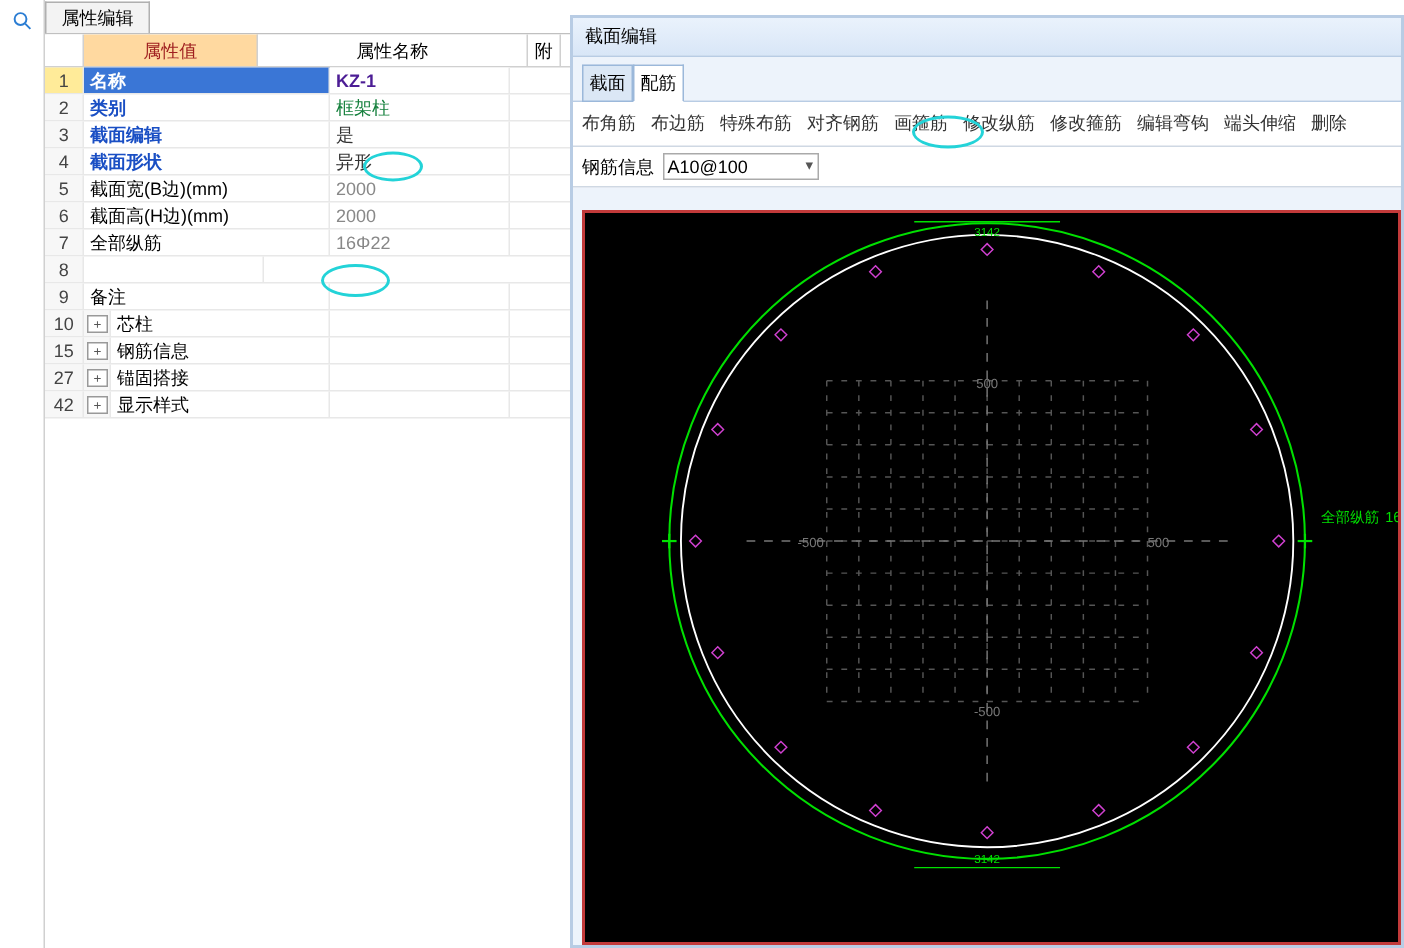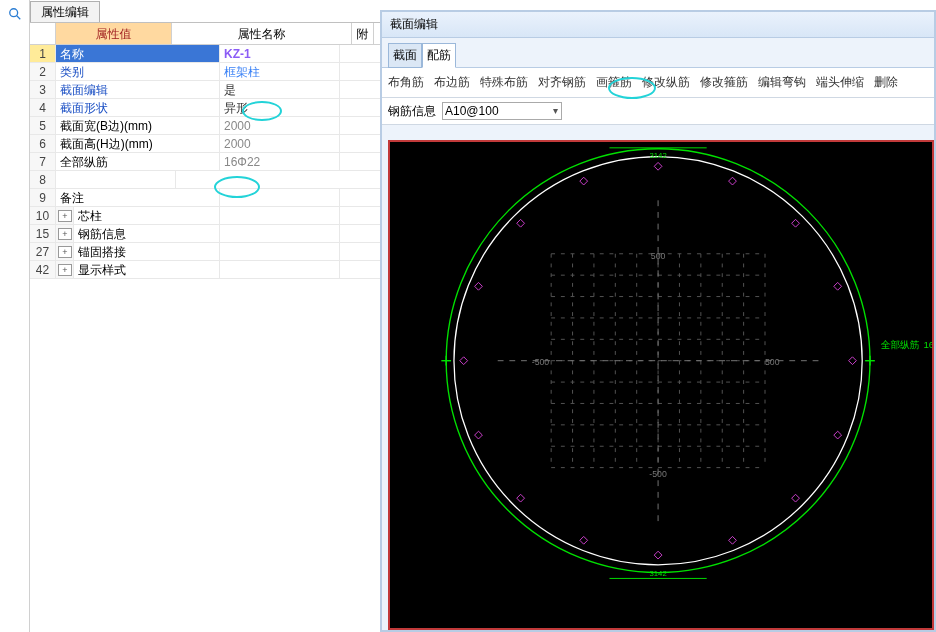--- a/index.html
+++ b/index.html
@@ -80,21 +80,21 @@
   padding-left: 4px;
   line-height: 18px;
   white-space: nowrap;
 }
 .cell.idx { width: 26px; text-align: center; padding:0; background:#f7f7f7; color:#444;}
 .cell.plus { width: 14px; text-align:center; padding:0; color:#555; border:1px solid #999; height:12px; line-height:10px; margin:3px 0 0 2px; font-size:9px; background:#fff;}
 .cell.plus-slot { width: 18px; padding:0; background:#f7f7f7; display:flex; border-right:1px solid #e8e8e8;}
 .cell.name { width: 164px; }
 .cell.name.grouped { width: 146px; }
 .cell.val { width: 120px; color:#888;}
-.link { color: #1a4fc4; }
+.link { color: #1a4fc4; font-weight: bold; }
 .row.sel .cell.idx { background:#ffeb99; }
 .row.sel .cell.name { background:#3a76d6; color:#fff; }
 .row.sel .cell.val { background:#fff; font-weight:bold; color:#222;}
 .right-panel {
   position: absolute;
   left: 380px; top: 10px;
   width: 556px;
   height: 622px;
   border: 2px solid #b8cce4;
   background: #edf3fb;
@@ -142,21 +142,21 @@
   background:#fff;
   padding:4px 6px;
   border-bottom:1px solid #cfd8e3;
   display:flex;
   align-items:center;
   gap:6px;
   font-size:12px;
 }
 .info-select {
   border:1px solid #aaa;
-  width: 120px;
+  width: 104px;
   height:18px;
   line-height:16px;
   font-size:12px;
   padding:0 2px;
   position:relative;
   background:#fff;
 }
 .info-select::after {
   content:"▾";
   position:absolute;
@@ -198,26 +198,26 @@
     <div class="grid-header">
       <div class="hcell idx"></div>
       <div class="hcell val">属性值</div>
       <div class="hcell name">属性名称</div>
       <div class="hcell extra">附</div>
     </div>
     <div class="grid-body" id="grid-body">
         <div class="row sel">
           <div class="cell idx">1</div>
           <div class="cell name link">名称</div>
-          <div class="cell val" style="color: #8b5cf6;">KZ-1</div>
+          <div class="cell val" style="color: #4c1d95;">KZ-1</div>
         </div>
         <div class="row">
           <div class="cell idx">2</div>
           <div class="cell name link">类别</div>
-          <div class="cell val" style="color: #3b82f6;">框架柱</div>
+          <div class="cell val" style="color: #15803d;">框架柱</div>
         </div>
         <div class="row">
           <div class="cell idx">3</div>
           <div class="cell name link">截面编辑</div>
           <div class="cell val" style="color: rgb(51, 51, 51);">是</div>
         </div>
         <div class="row">
           <div class="cell idx">4</div>
           <div class="cell name link">截面形状</div>
           <div class="cell val" style="color: rgb(51, 51, 51);">异形</div>

